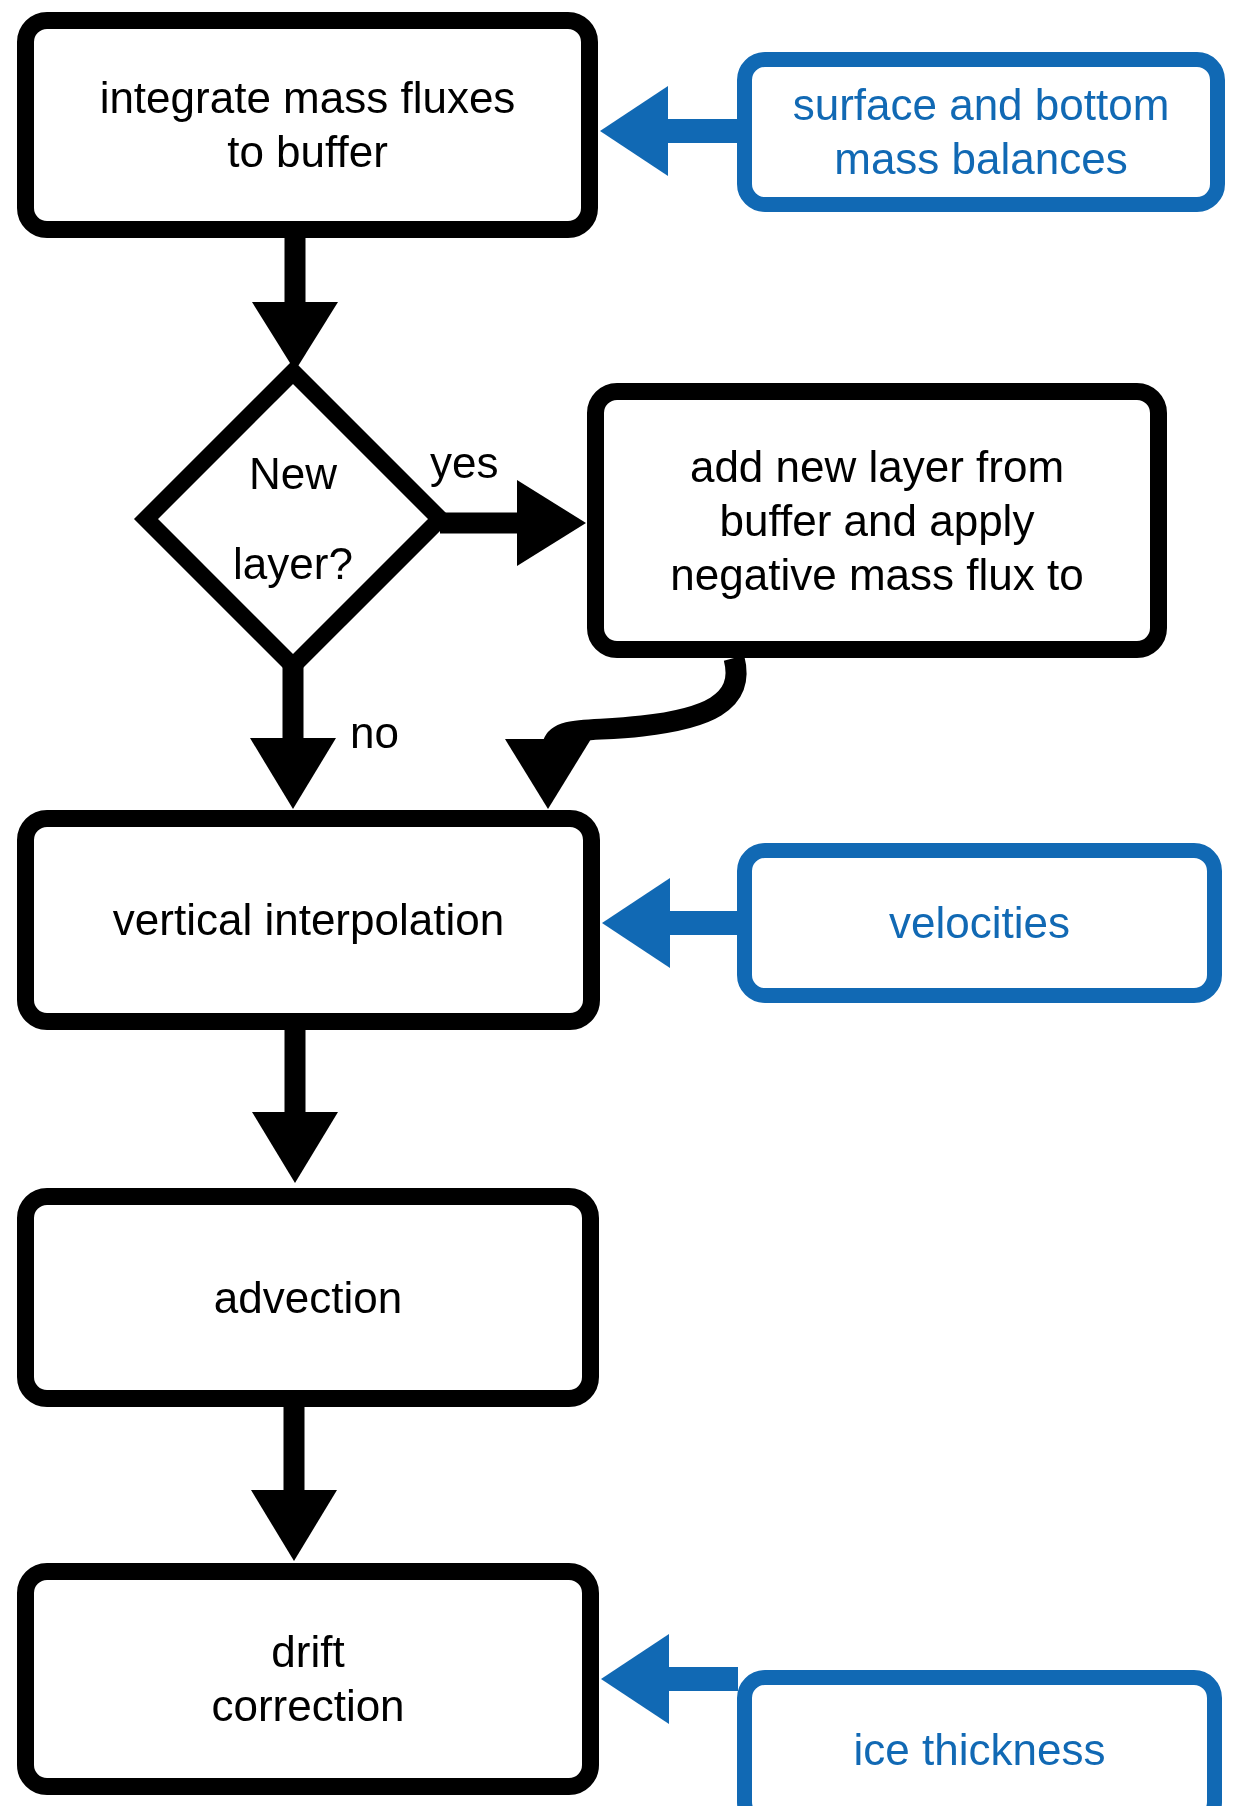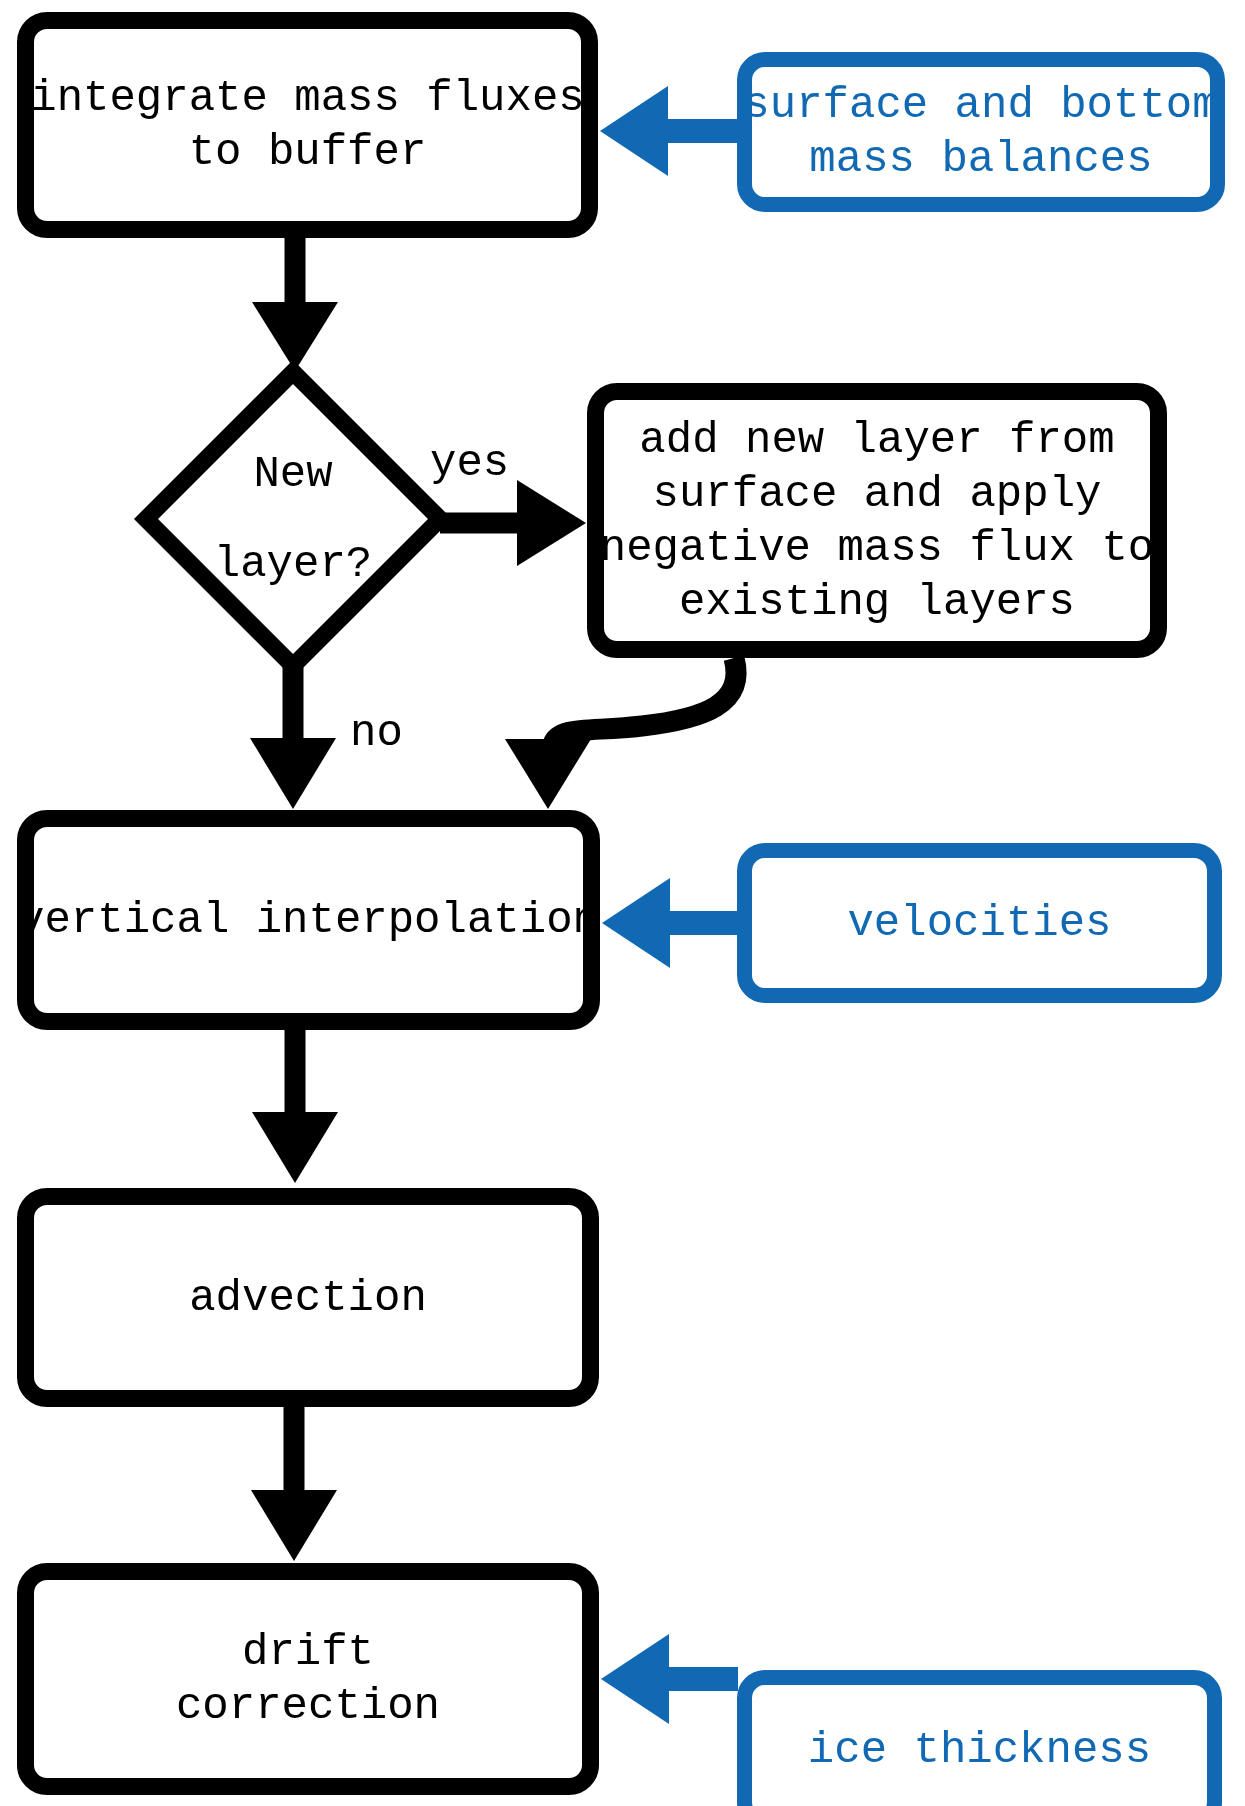--- a/index.html
+++ b/index.html
@@ -38,21 +38,21 @@
     display: flex;
     flex-direction: column;
     align-items: center;
     justify-content: center;
     text-align: center;
     font-size: 44px;
     line-height: 54px;
     color: var(--ink);
     z-index: 2;
   }
-  .node span, .diamond-text span, .label span { white-space: nowrap; font-family: Liberation Mono, monospace; }
+  .node span, .diamond-text span, .label span { white-space: nowrap; }
 
   .black-box {
     border: 17px solid var(--ink);
     border-radius: 30px;
     background: var(--bg);
   }
   .blue-box {
     border: 15px solid var(--accent);
     border-radius: 28px;
     background: var(--bg);
@@ -147,23 +147,22 @@
   <div id="label-yes" class="label">
     <span>yes</span>
   </div>
 
   <div id="label-no" class="label">
     <span>no</span>
   </div>
 
   <div id="node-add-new-layer" class="node black-box">
     <span>add new layer from</span>
-    <span>surface and apply</span>
+    <span>buffer and apply</span>
     <span>negative mass flux to</span>
-    <span>existing layers</span>
   </div>
 
   <div id="node-vert-interp" class="node black-box">
     <span>vertical interpolation</span>
   </div>
 
   <div id="ann-horiz-vel" class="node blue-box">
     <span>velocities</span>
   </div>
 

